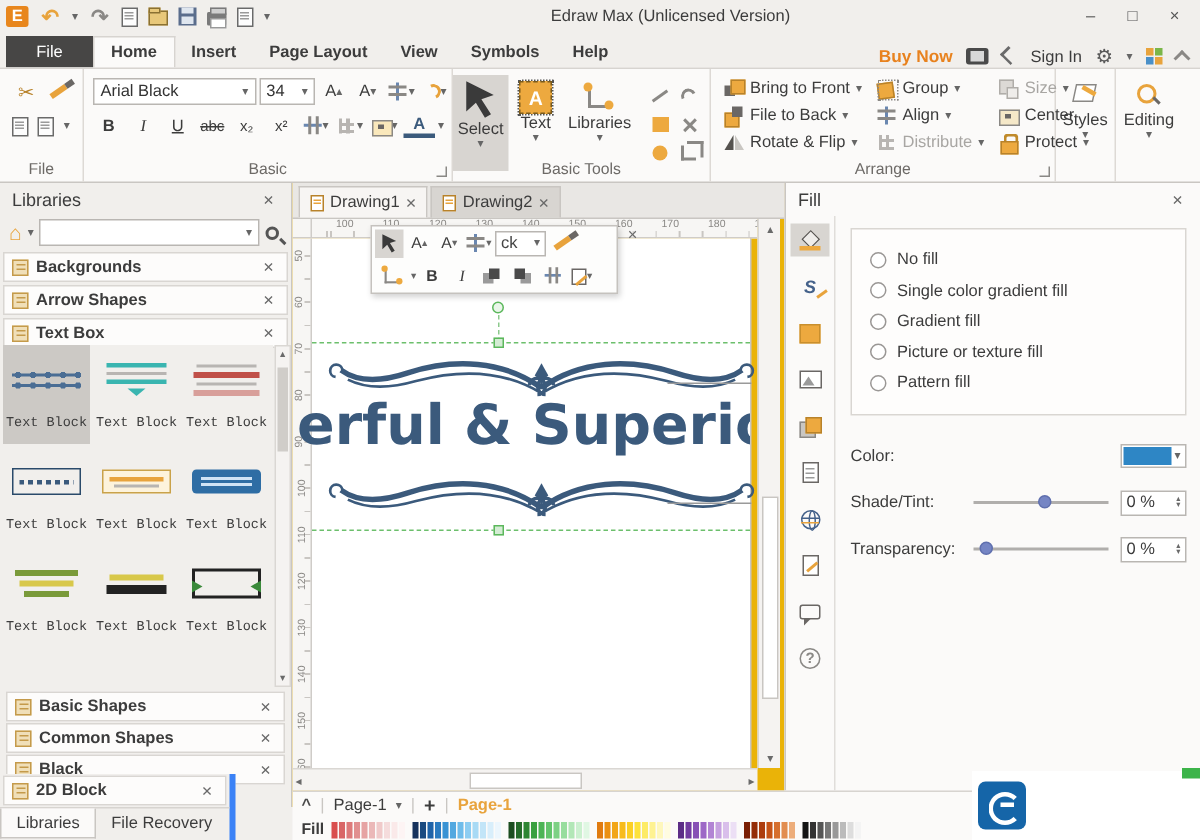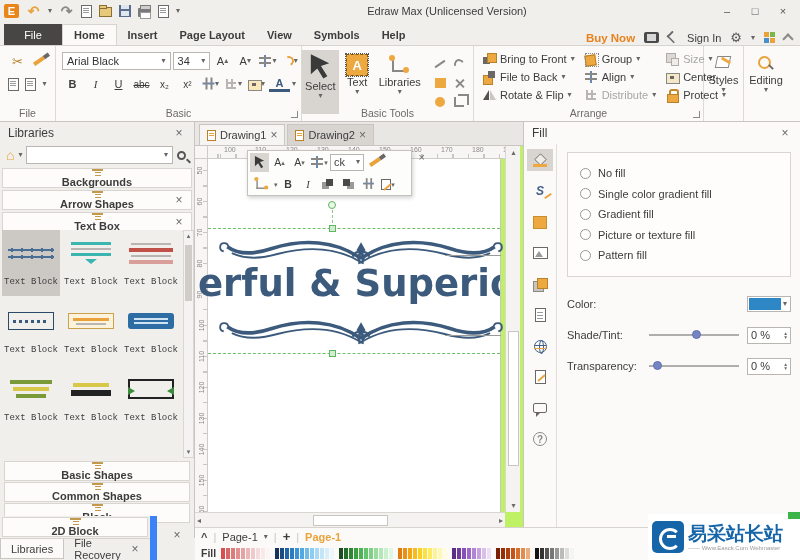--- a/index.html
+++ b/index.html
@@ -109,21 +109,21 @@
   #sidebar{left:0;top:122px;width:195px;height:416px;background:#f1efec;border-right:1px solid #c9c6c2;}
   .sb-head{display:flex;align-items:center;height:22px;padding:0 8px;font-size:12px;color:#3c3c3c;}
   .sb-head .x{margin-left:auto;}
   .x{color:#6a6a6a;font-size:12px;width:14px;text-align:center;}
   .searchrow{display:flex;align-items:center;gap:4px;height:22px;padding:0 6px;}
   .home-ico{color:#e8a33c;font-size:14px;line-height:1;}
   .searchbox{flex:1;height:18px;background:#fff;border:1px solid #b9b6b2;display:flex;align-items:center;padding:0 4px;}
   .searchbox .cv{margin-left:auto;}
   .mag{width:9px;height:9px;border:2px solid #555;border-radius:50%;position:relative;margin-right:2px;}
   .mag::after{content:"";position:absolute;left:7px;top:7px;width:5px;height:2px;background:#555;transform:rotate(45deg);}
-  .sb-sec{display:flex;align-items:center;gap:5px;height:20px;margin:2px 2px 0 2px;background:#fdfcfb;border:1px solid #d9d6d2;padding:0 5px;font-weight:bold;color:#3c3c3c;flex-direction:column;}
+  .sb-sec{display:flex;align-items:center;gap:5px;height:20px;margin:2px 2px 0 2px;background:#fdfcfb;border:1px solid #d9d6d2;padding:0 5px;font-weight:bold;color:#3c3c3c;}
   .sb-sec .x{margin-left:auto;font-weight:normal;}
   .lib-ico{width:11px;height:11px;background:#f0dfb8;border:1px solid #c49a4a;position:relative;}
   .lib-ico::after{content:"";position:absolute;left:2px;top:2px;width:6px;height:1px;background:#c49a4a;box-shadow:0 3px 0 #c49a4a;}
   #thumbs{position:absolute;left:2px;top:108px;width:180px;height:222px;overflow:hidden;background:#f1efec;}
   .thumb{position:absolute;width:58px;height:66px;display:flex;flex-direction:column;align-items:center;}
   .thumb.sel{background:#ccc9c5;}
   .tprev{width:52px;height:40px;margin-top:3px;position:relative;background:#fff0;display:flex;flex-direction:column;align-items:center;justify-content:center;gap:3px;}
   .tlabel{font-family:"Liberation Mono",monospace;font-size:9px;color:#3c3c3c;margin-top:4px;white-space:nowrap;}
   .sqg{width:46px;height:4px;background:
     radial-gradient(circle at 4px 2px,#4a6d94 2px,transparent 2px),
@@ -144,21 +144,21 @@
   .arrbox{width:46px;height:20px;border:2px solid #222;position:relative;}
   .arrbox::before{content:"";position:absolute;left:-2px;top:6px;border-left:7px solid #3a8a3a;border-top:4px solid transparent;border-bottom:4px solid transparent;}
   .arrbox::after{content:"";position:absolute;right:-2px;top:6px;border-right:7px solid #3a8a3a;border-top:4px solid transparent;border-bottom:4px solid transparent;}
   .sb-scroll{position:absolute;left:183px;top:108px;width:11px;height:228px;background:#f5f3f1;border:1px solid #dad7d3;}
   .sb-thumb{position:absolute;left:1px;top:14px;width:7px;height:56px;background:#d0cdc9;}
   .scr-arr{position:absolute;left:0;width:9px;text-align:center;font-size:7px;color:#6a6a6a;}
   .sbtab{padding:0 10px;display:flex;align-items:center;height:100%;color:#3c3c3c;}
   .sbtab.active{background:#fbfaf9;border:1px solid #c9c6c2;border-top:none;font-weight:normal;}
 
   
-  #canvas-col{left:195px;top:122px;width:328px;height:416px;background:#bef264;}
+  #canvas-col{left:195px;top:122px;width:328px;height:416px;background:#eab308;}
   #doctabs{position:absolute;left:0;top:0;width:328px;height:24px;background:#e9e7e4;border-bottom:1px solid #c9c6c2;display:flex;align-items:flex-end;padding-left:4px;gap:2px;}
   .dtab{height:21px;display:flex;align-items:center;gap:4px;padding:0 7px;background:#f7f5f3;border:1px solid #c9c6c2;border-bottom:none;font-size:11px;color:#3c3c3c;}
   .dtab.active{background:#d8d5d1;}
   .dt-ico{width:9px;height:11px;background:#fff;border:1px solid #b8822a;position:relative;}
   .dt-ico::after{content:"";position:absolute;left:1px;top:2px;width:5px;height:1px;background:#e8a33c;box-shadow:0 2px 0 #e8a33c;}
   #hruler{position:absolute;left:13px;top:24px;width:297px;height:13px;background:#f7f6f4;border-bottom:1px solid #cfccc8;
     background-image:repeating-linear-gradient(90deg,#c9c6c2 0 1px,transparent 1px 15.5px);background-position:12px bottom;background-size:100% 4px;background-repeat:repeat-x;}
   .hnum{position:absolute;top:0;font-size:7px;color:#8a8885;}
   #vruler{position:absolute;left:0;top:37px;width:13px;height:353px;background:#f7f6f4;border-right:1px solid #cfccc8;
     background-image:repeating-linear-gradient(0deg,#c9c6c2 0 1px,transparent 1px 15.5px);background-position:right 0;background-size:4px 100%;background-repeat:repeat-y;}
@@ -618,21 +618,21 @@
       <span class="x">×</span>
     </div>
     <div class="sb-sec" style="position:absolute;left:2px;top:379px;right:2px;">
       <span class="lib-ico"></span>
       <span>Black</span>
       <span class="x">×</span>
     </div>
 
   </div>
 
-  <div class="abs" style="left:0;top:516px;width:157px;height:44px;background:#f1efec;border-right:7px solid #3b82f6;">
+  <div class="abs" style="left:0;top:516px;width:157px;height:44px;background:#f1efec;border-right:4px solid #3b82f6;">
     <div class="sb-sec" style="margin-top:1px;">
       <span class="lib-ico"></span>
       <span>2D Block</span>
       <span class="x">×</span>
     </div>
     <div style="display:flex;height:21px;border-top:1px solid #d7d4d0;margin-top:1px;">
       <div class="sbtab active">Libraries</div>
       <div class="sbtab">File Recovery</div>
     </div>
   </div>
@@ -971,20 +971,16 @@
           <span class="pal" style="background: rgb(153, 153, 153);"></span>
           <span class="pal" style="background: rgb(187, 187, 187);"></span>
           <span class="pal" style="background: rgb(221, 221, 221);"></span>
           <span class="pal" style="background: rgb(244, 244, 244);"></span>
         </div>
     </div>
   </div>
 
   <div id="watermark" class="abs">
     <span class="wm-logo"></span>
-    <span class="wm-text">
-      <div class="wm-brand">易采站长站</div>
-      <div class="wm-sub">—— Www.Easck.Com Webmaster</div>
-    </span>
   </div>
   <div id="wm-green" class="abs"></div>
 
 </div>
 
 </body></html>

